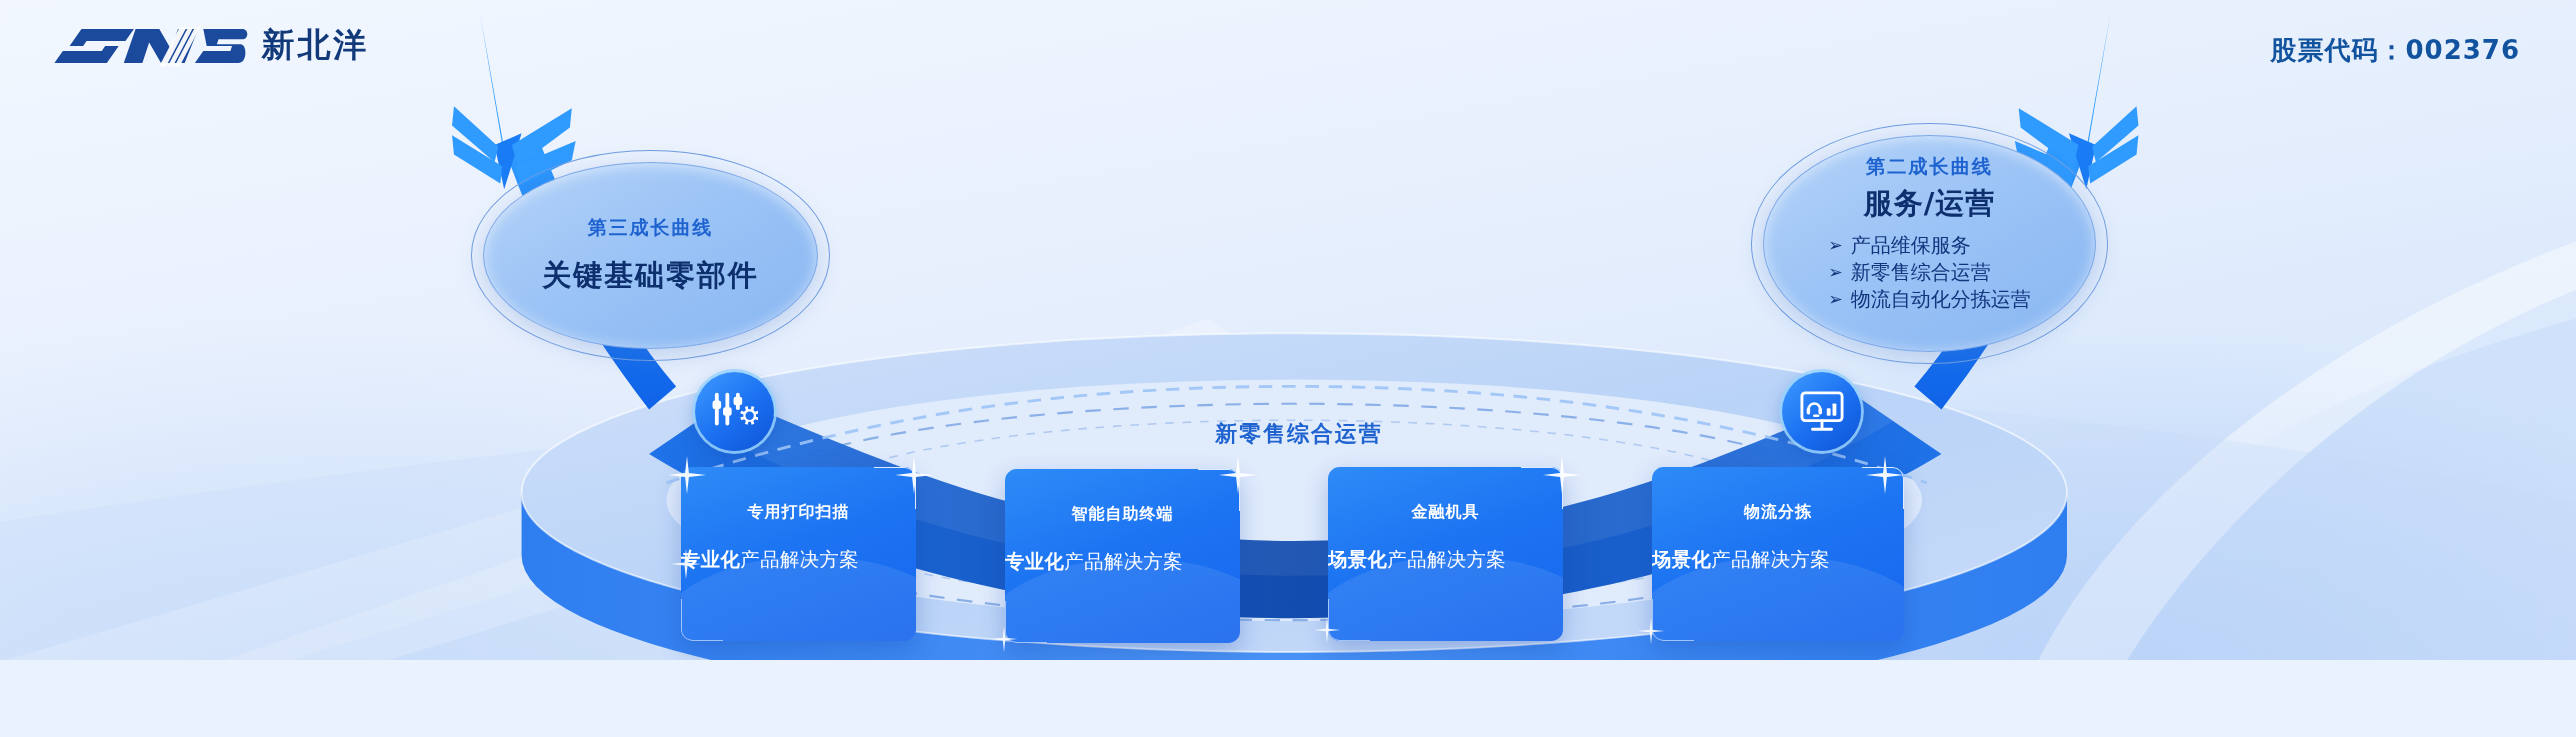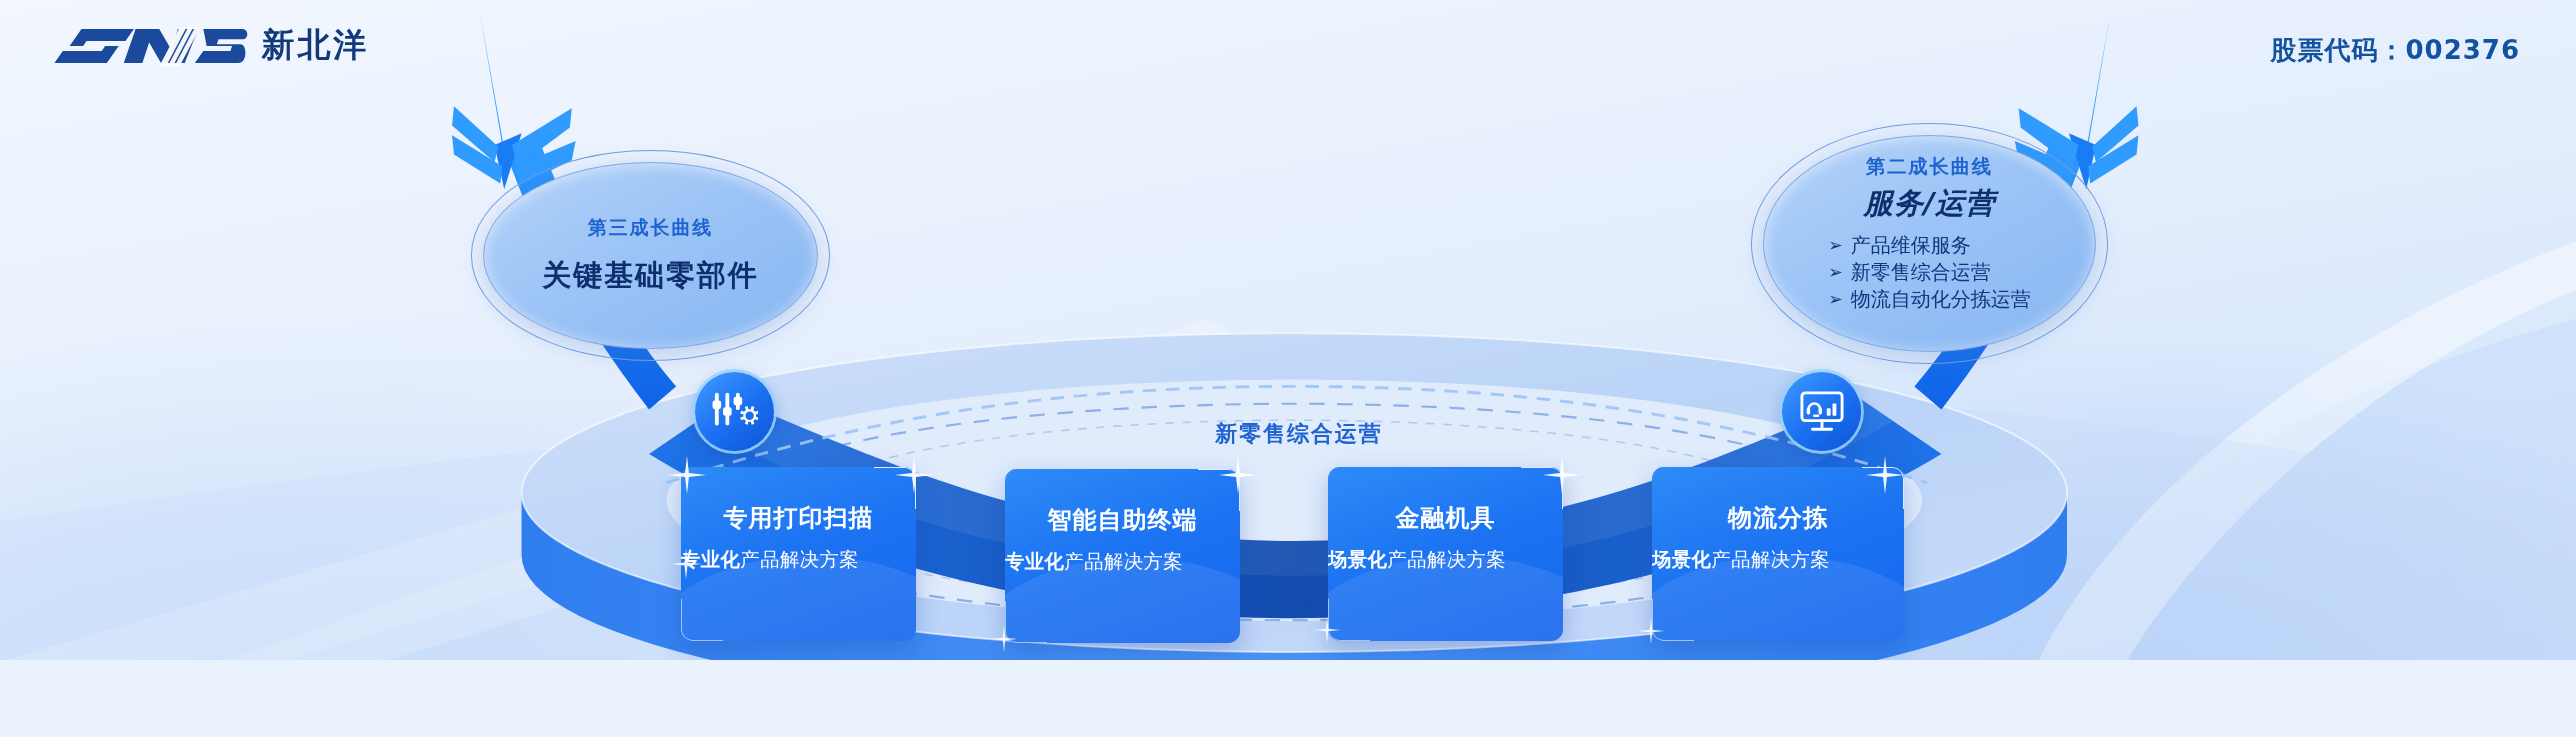--- a/index.html
+++ b/index.html
@@ -42,21 +42,21 @@
   .bubble .ring{
     position:absolute;left:-12.6px;top:-12.6px;right:-12.6px;bottom:-12.6px;
     border-radius:50%;border:1.5px solid #6f9ce0;pointer-events:none;
   }
   .b3{left:483px;top:162px;width:333px;height:185px;justify-content:center;}
   .b3 .sub{font-size:19px;color:#1f63d0;font-weight:700;letter-spacing:1.9px;margin-bottom:15.5px;}
   .b3 .main{font-size:29px;color:#0d2f6e;font-weight:700;letter-spacing:1.9px;}
 
   .b2{left:1763px;top:135px;width:333px;height:217px;justify-content:flex-start;padding-top:17.4px;box-sizing:border-box;}
   .b2 .sub{font-size:19.3px;color:#1f63d0;font-weight:700;letter-spacing:1.9px;}
-  .b2 .main{font-size:29px;color:#0d2f6e;font-weight:700;letter-spacing:1px;margin-top:3.9px;font-style:italic;}
+  .b2 .main{font-size:29px;color:#0d2f6e;font-weight:700;letter-spacing:1px;margin-top:3.9px;}
   .b2 ul{list-style:none;margin:7.7px 0 0 0;padding:0;}
   .b2 li{font-size:20px;color:#13357e;line-height:1.36;display:flex;align-items:center;gap:7.7px;white-space:nowrap;}
   .b2 li .arrw{color:#13357e;font-size:17.4px;}
 
   
   .iconcircle{
     position:absolute;width:79px;height:79px;border-radius:50%;
     background:linear-gradient(140deg,#3f9bff 0%, #1a6ff0 55%, #0f54d6 100%);
     box-shadow:0 0 0 2.9px rgba(150,210,255,.85), 0 5.8px 17.4px rgba(20,70,170,.35);
     display:flex;align-items:center;justify-content:center;
@@ -76,21 +76,21 @@
     content:"";position:absolute;left:-29px;bottom:-89px;width:319px;height:174px;
     border-radius:50%;background:rgba(255,255,255,.09);
   }
   .card .corner{position:absolute;top:0;right:0;width:41px;height:41px;
     border-top:1.9px solid rgba(255,255,255,.85);border-right:1.9px solid rgba(255,255,255,.85);
     border-top-right-radius:11.6px;}
   .card .corner2{position:absolute;bottom:0;left:0;width:41px;height:41px;
     border-bottom:1.9px solid rgba(255,255,255,.55);border-left:1.9px solid rgba(255,255,255,.55);
     border-bottom-left-radius:11.6px;}
   .card .ctitle{position:absolute;left:0;right:0;top:35px;text-align:center;
-    font-size:24px;font-weight:700;color:#fff;letter-spacing:1px;z-index:2;}
+    font-size:16px;font-weight:700;color:#fff;letter-spacing:1px;z-index:2;}
   .card .cdesc{position:absolute;left:0;right:0;top:79px;text-align:left;
     font-size:19.3px;color:#fff;letter-spacing:0.5px;z-index:2;}
   .card .cdesc b{font-weight:700;}
   .c1{left:681px;top:467px;}
   .c2{left:1005px;top:457px;margin-top:12px;}
   .c3{left:1328px;top:467px;}
   .c4{left:1652px;top:467px;padding-left:17px;}
 
   .sparkle{position:absolute;width:42px;height:42px;pointer-events:none;}
 

